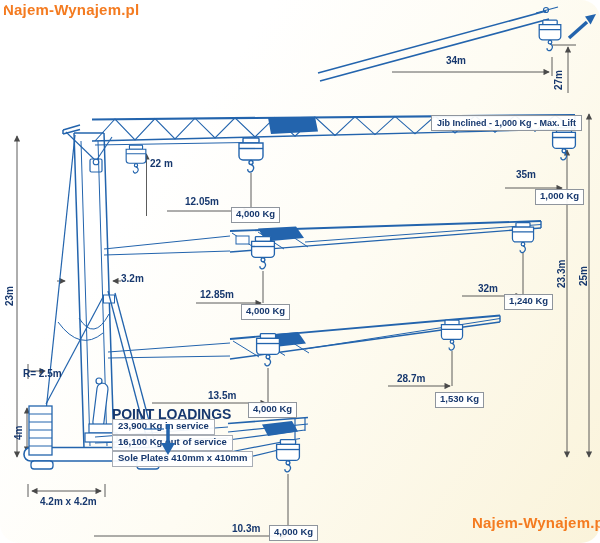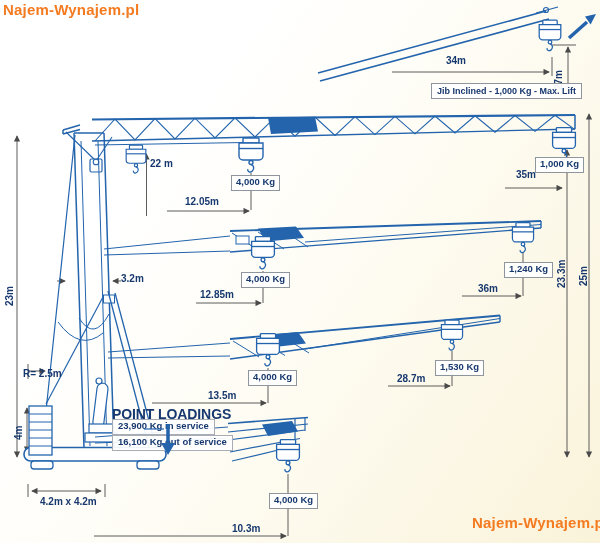--- a/index.html
+++ b/index.html
@@ -1,27 +1,28 @@
 <!DOCTYPE html>
 <html><head>
 <meta charset="utf-8">
 <style>
   html,body{margin:0;padding:0;}
   .stage{
     position:relative;width:600px;height:543px;overflow:hidden;
     background:linear-gradient(125deg,#ffffff 28%,#fefcf3 55%,#faf3da 100%);
     font-family:"Liberation Sans",sans-serif;
+    border-radius:19px;
   }
   svg.art{position:absolute;left:0;top:0;}
   svg.overlay{position:absolute;z-index:6;}
   .lbl{position:absolute;font-size:10px;font-weight:bold;color:#17386e;white-space:nowrap;z-index:4;}
   .vlbl{position:absolute;font-size:10px;font-weight:bold;color:#17386e;white-space:nowrap;
         transform:rotate(-90deg);transform-origin:0 0;z-index:4;}
   .box{position:absolute;font-size:9.5px;font-weight:bold;color:#17386e;line-height:1.15;
-       background:rgba(255,255,255,.93);border:1px solid #8f959d;padding:1px 4px 2px;white-space:nowrap;z-index:4;}
+       background:rgba(255,255,255,.93);border:1px solid #8f959d;padding:1px 4px 2px;white-space:nowrap;z-index:4;margin-top:32px;}
   .box.sm{font-size:9px;padding:2px 5px;}
   .pl-title{position:absolute;font-size:14px;font-weight:bold;color:#17386e;letter-spacing:-.1px;white-space:nowrap;z-index:4;}
   .pl-row{position:absolute;font-size:9.5px;font-weight:bold;color:#17386e;line-height:1.15;
           background:rgba(255,255,255,.93);border:1px solid #a8adb5;padding:1px 5px 2px;white-space:nowrap;z-index:4;}
   .logo{position:absolute;font-size:15px;font-weight:600;color:#f47b20;letter-spacing:.2px;white-space:nowrap;z-index:5;}
 </style>
 </head>
 <body>
 
 <div class="stage">
@@ -206,36 +207,37 @@
 
   <div class="lbl" style="left:150px;top:158px">22 m</div>
   <div class="box" style="left:231px;top:175px">4,000 Kg</div>
   <div class="lbl" style="left:185px;top:196px">12.05m</div>
   <div class="box" style="left:535px;top:157px">1,000 Kg</div>
   <div class="lbl" style="left:516px;top:169px">35m</div>
 
   <div class="box" style="left:241px;top:272px">4,000 Kg</div>
   <div class="lbl" style="left:200px;top:289px">12.85m</div>
   <div class="box" style="left:504px;top:262px">1,240 Kg</div>
-  <div class="lbl" style="left:478px;top:283px">36m</div>
+  <div class="lbl" style="left:478px;top:283px">32m</div>
   <div class="vlbl" style="left:556px;top:288px">23.3m</div>
   <div class="vlbl" style="left:578px;top:286px">25m</div>
 
   <div class="box" style="left:248px;top:370px">4,000 Kg</div>
   <div class="lbl" style="left:208px;top:390px">13.5m</div>
   <div class="box" style="left:435px;top:360px">1,530 Kg</div>
   <div class="lbl" style="left:397px;top:373px">28.7m</div>
 
   <div class="box" style="left:269px;top:493px">4,000 Kg</div>
   <div class="lbl" style="left:232px;top:523px">10.3m</div>
 
   <div class="vlbl" style="left:4px;top:306px">23m</div>
   <div class="lbl" style="left:121px;top:273px">3.2m</div>
   <div class="lbl" style="left:23px;top:368px">R= 2.5m</div>
   <div class="vlbl" style="left:13px;top:440px">4m</div>
   <div class="lbl" style="left:40px;top:496px">4.2m x 4.2m</div>
 
   <div class="pl-title" style="left:112px;top:406px">POINT LOADINGS</div>
   <div class="pl-row" style="left:112px;top:419px">23,900 Kg in service</div>
   <div class="pl-row" style="left:112px;top:435px">16,100 Kg out of service</div>
+  <div class="pl-row" style="left:112px;top:451px">Sole Plates 410mm x 410mm</div>
 
   <div class="logo" style="left:472px;top:514px">Najem-Wynajem.pl</div>
 </div>
 
 </body></html>

